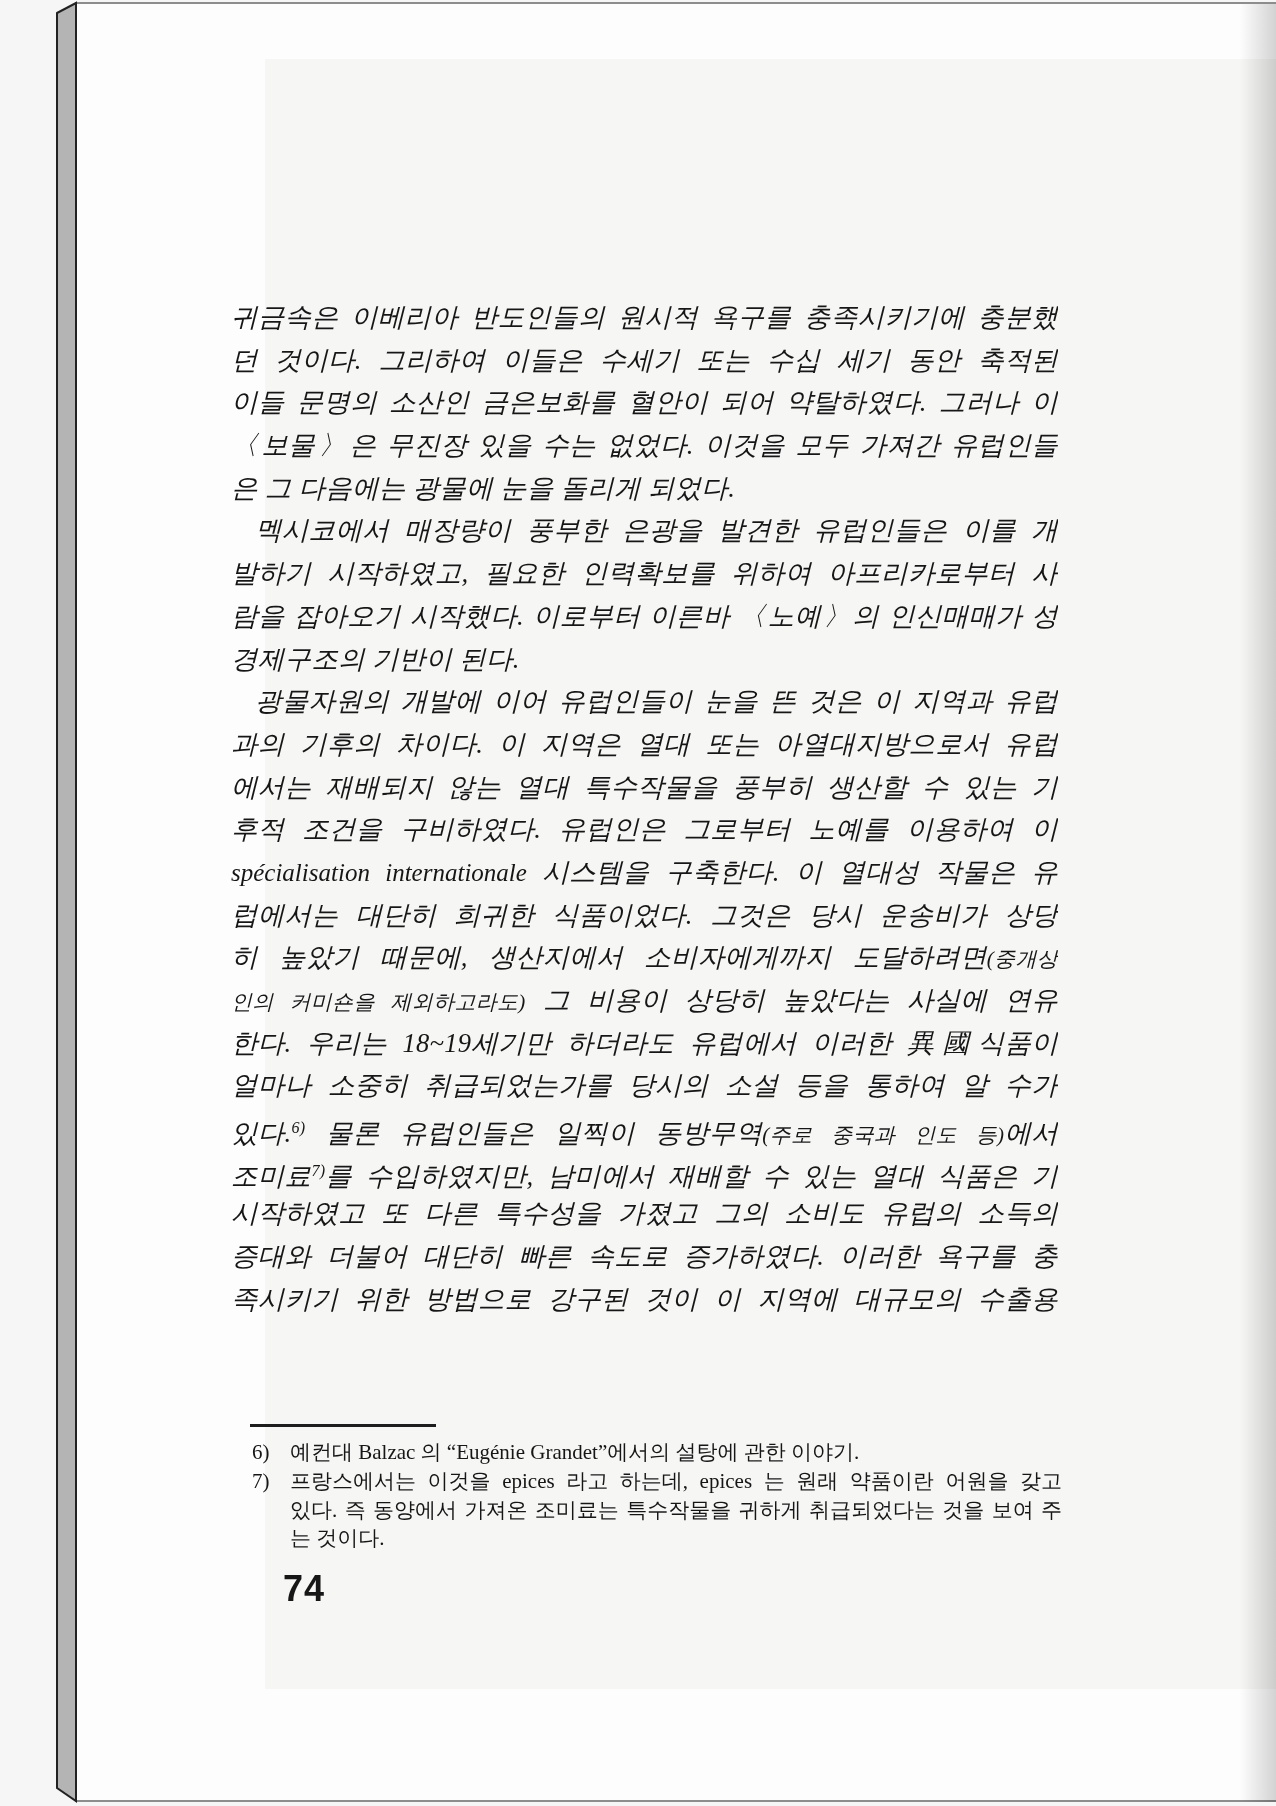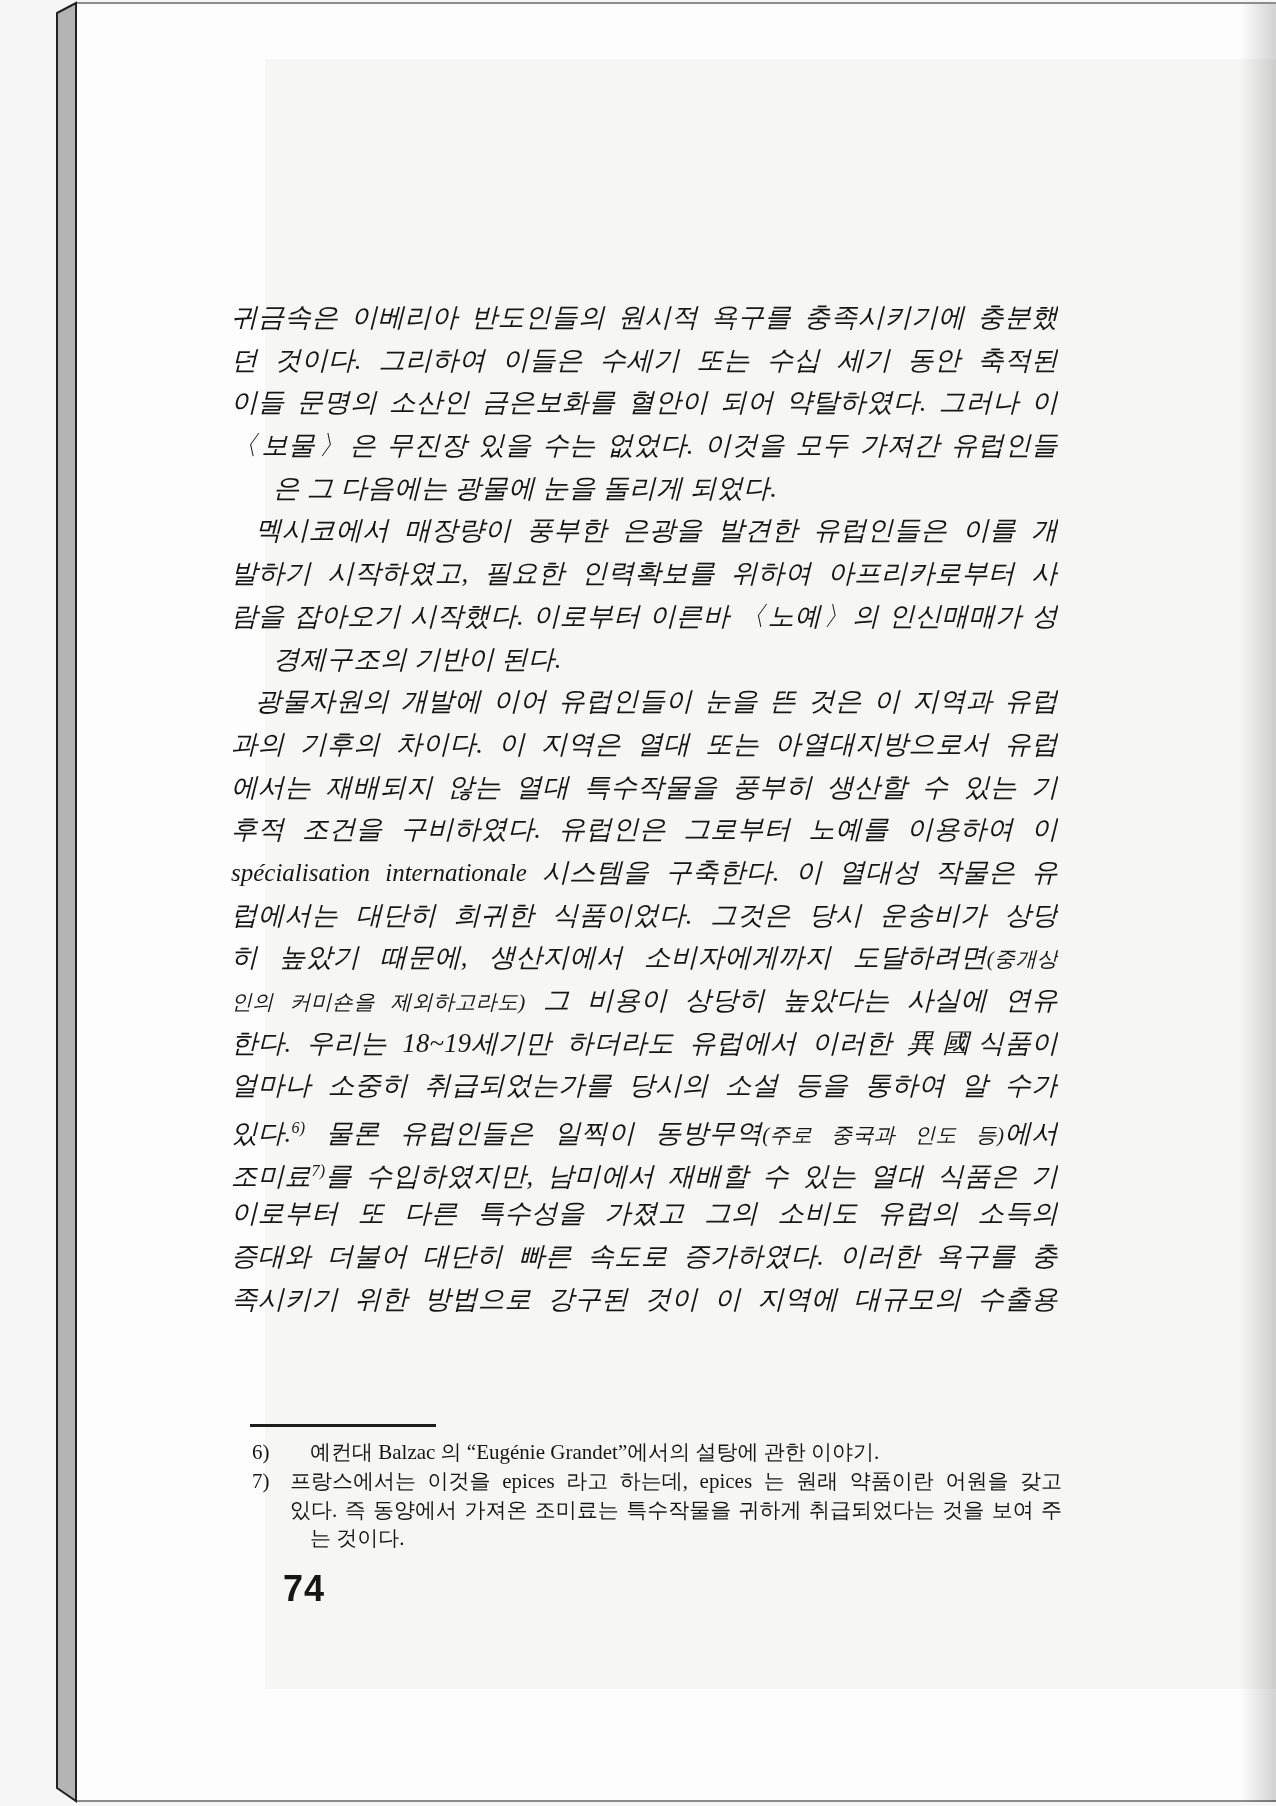--- a/index.html
+++ b/index.html
@@ -30,41 +30,41 @@
     position:absolute;left:231px;top:296px;width:827px;
   }
   .line{
     height:42.7px;line-height:42.7px;font-size:26.5px;
     text-align:justify;text-align-last:justify;
     overflow:hidden;white-space:normal;letter-spacing:0.3px;
     box-sizing:border-box;
     font-style:italic;
   }
   .line.indent{padding-left:24px;}
-  .line.nj{text-align:left;text-align-last:left;margin-left:42px;}
+  .line.nj{text-align:left;text-align-last:left;}
   .sg-normal{}
   .sg-small{font-size:21px;}
   .sg-sup{font-size:16px;vertical-align:9px;}
   .sg-latin{font-size:25px;letter-spacing:0;}
   
   .footnote-rule{
     position:absolute;left:250px;top:1424px;width:186px;height:3px;background:#1d1d1d;
   }
   .footnotes{
     position:absolute;left:252px;top:1438px;width:810px;
     font-size:21px;line-height:28.8px;
   }
   .fn-row{display:flex;align-items:flex-start;}
   .fn-marker{flex:none;width:38px;font-size:21px;}
   .fn-body{flex:1;min-width:0;}
   .fn-line{
     height:28.8px;line-height:28.8px;overflow:hidden;
     text-align:justify;text-align-last:justify;
   }
-  .fn-line.nj{text-align:right;text-align-last:left;margin-left:20px;}
+  .fn-line.nj{text-align:right;text-align-last:left;}
   
   .page-number{
     position:absolute;left:283px;top:1568px;
     font-size:36px;font-weight:bold;letter-spacing:1px;
     font-family:"Liberation Sans","DejaVu Sans",sans-serif;
   }
 </style>
 </head>
 <body>
 
@@ -95,21 +95,21 @@
       <div class="line"><span class="sg-normal">에서는 재배되지 않는 열대 특수작물을 풍부히 생산할 수 있는 기</span></div>
       <div class="line"><span class="sg-normal">후적 조건을 구비하였다. 유럽인은 그로부터 노예를 이용하여 이</span></div>
       <div class="line"><span class="sg-latin">spécialisation internationale </span><span class="sg-normal">시스템을 구축한다. 이 열대성 작물은 유</span></div>
       <div class="line"><span class="sg-normal">럽에서는 대단히 희귀한 식품이었다. 그것은 당시 운송비가 상당</span></div>
       <div class="line"><span class="sg-normal">히 높았기 때문에, 생산지에서 소비자에게까지 도달하려면</span><span class="sg-small">(중개상</span></div>
       <div class="line"><span class="sg-small">인의 커미숀을 제외하고라도)</span><span class="sg-normal"> 그 비용이 상당히 높았다는 사실에 연유</span></div>
       <div class="line"><span class="sg-normal">한다. 우리는 18~19세기만 하더라도 유럽에서 이러한 異國식품이</span></div>
       <div class="line"><span class="sg-normal">얼마나 소중히 취급되었는가를 당시의 소설 등을 통하여 알 수가</span></div>
       <div class="line"><span class="sg-normal">있다.</span><span class="sg-sup">6)</span><span class="sg-normal"> 물론 유럽인들은 일찍이 동방무역</span><span class="sg-small">(주로 중국과 인도 등)</span><span class="sg-normal">에서</span></div>
       <div class="line"><span class="sg-normal">조미료</span><span class="sg-sup">7)</span><span class="sg-normal">를 수입하였지만, 남미에서 재배할 수 있는 열대 식품은 기</span></div>
-      <div class="line"><span class="sg-normal">이로부터 또 다른 특수성을 가졌고 그의 소비도 유럽의 소득의</span></div>
+      <div class="line"><span class="sg-normal">시작하였고 또 다른 특수성을 가졌고 그의 소비도 유럽의 소득의</span></div>
       <div class="line"><span class="sg-normal">증대와 더불어 대단히 빠른 속도로 증가하였다. 이러한 욕구를 충</span></div>
       <div class="line"><span class="sg-normal">족시키기 위한 방법으로 강구된 것이 이 지역에 대규모의 수출용</span></div>
     </main>
 
   <div class="footnote-rule"></div>
 
   <section class="footnotes" id="footnotes">
       <div class="fn-row">
         <span class="fn-marker">6)</span>
         <div class="fn-body">

